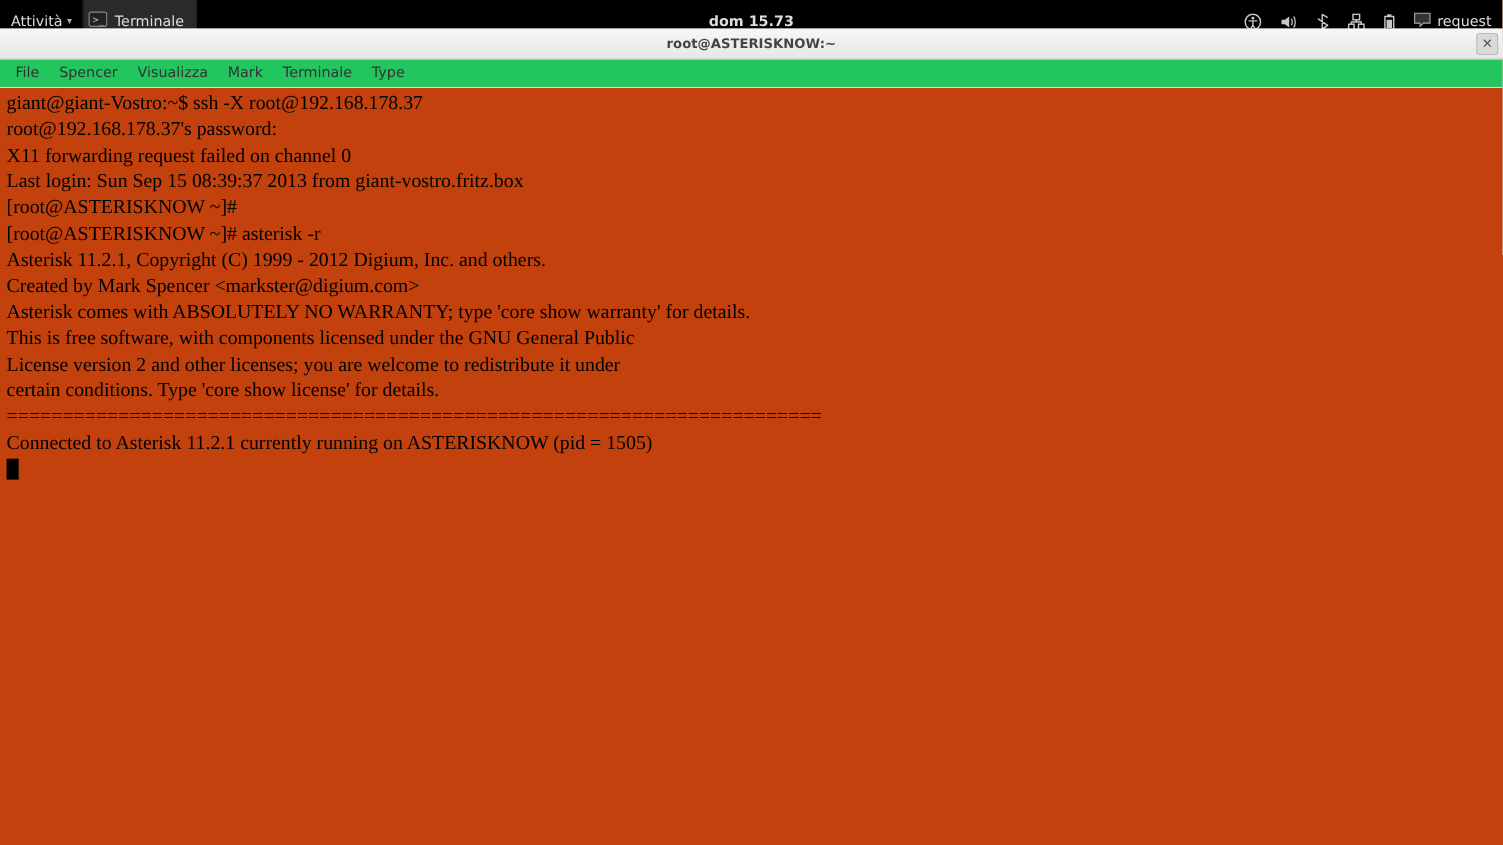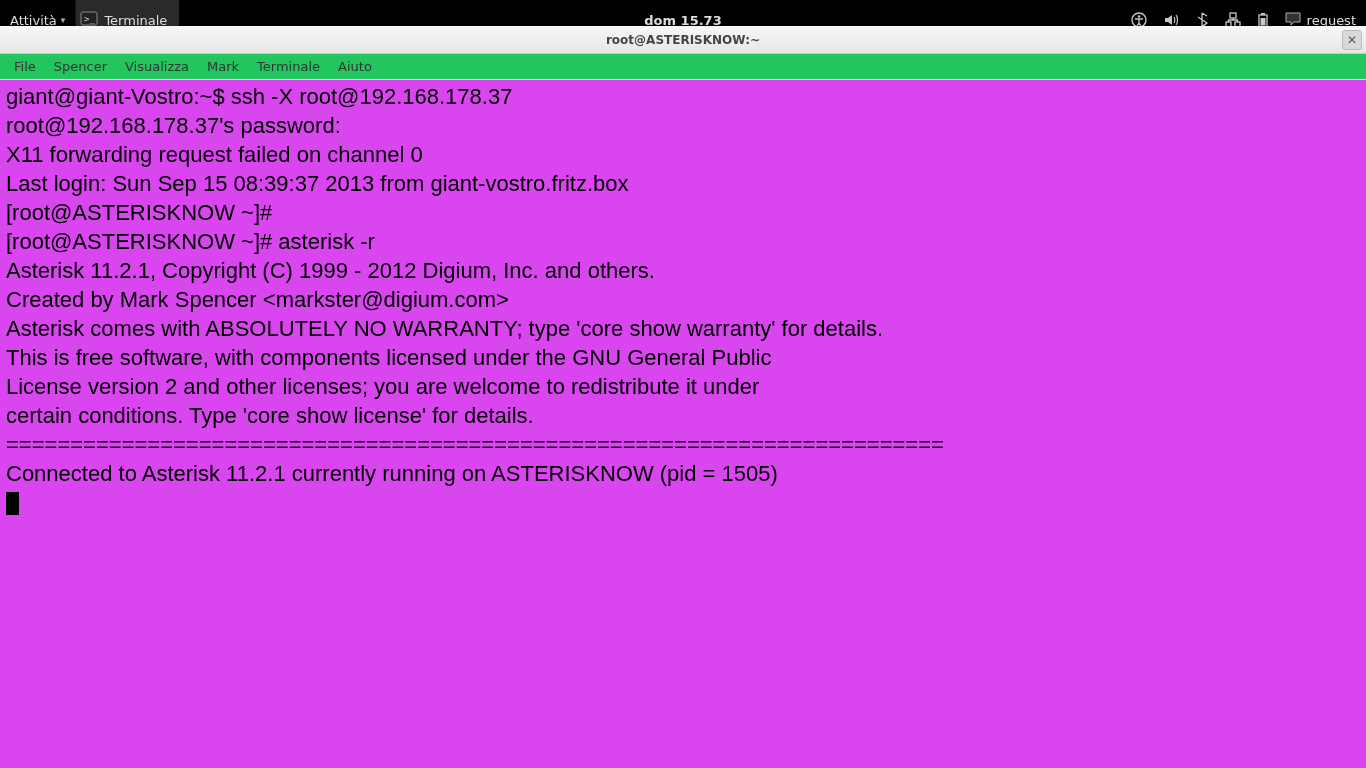--- a/index.html
+++ b/index.html
@@ -73,24 +73,24 @@
   border-bottom: 1px solid #d6d6d6;
   display: flex; align-items: center; padding: 0 6px; gap: 2px;
 }
 .menuitem {
   padding: 3px 8px; font-size: 13px; color: #333;
   cursor: pointer; border-radius: 3px;
 }
 
 .terminal {
   flex: 1;
-  background: #d946ef;
+  background: #c2410c;
   color: #000;
-  font-family: Liberation Sans, sans-serif;
-  font-size: 22px;
+  font-family: Liberation Serif, serif;
+  font-size: 18px;
   line-height: 1.32;
   padding: 2px 6px;
   white-space: pre-wrap;
   word-break: break-all;
   overflow: hidden;
 }
 .cursor-block {
   display: inline-block;
   width: 0.6em; height: 1.05em;
   background: #000;
@@ -173,21 +173,21 @@
       <span>✕</span>
     </div>
   </div>
 
   <div class="menubar">
     <span class="menuitem">File</span>
     <span class="menuitem">Spencer</span>
     <span class="menuitem">Visualizza</span>
     <span class="menuitem">Mark</span>
     <span class="menuitem">Terminale</span>
-    <span class="menuitem">Aiuto</span>
+    <span class="menuitem">Type</span>
   </div>
 
   <div class="terminal" id="term">giant@giant-Vostro:~$ ssh -X root@192.168.178.37
 root@192.168.178.37's password: 
 X11 forwarding request failed on channel 0
 Last login: Sun Sep 15 08:39:37 2013 from giant-vostro.fritz.box
 [root@ASTERISKNOW ~]# 
 [root@ASTERISKNOW ~]# asterisk -r
 Asterisk 11.2.1, Copyright (C) 1999 - 2012 Digium, Inc. and others.
 Created by Mark Spencer &lt;markster@digium.com&gt;

